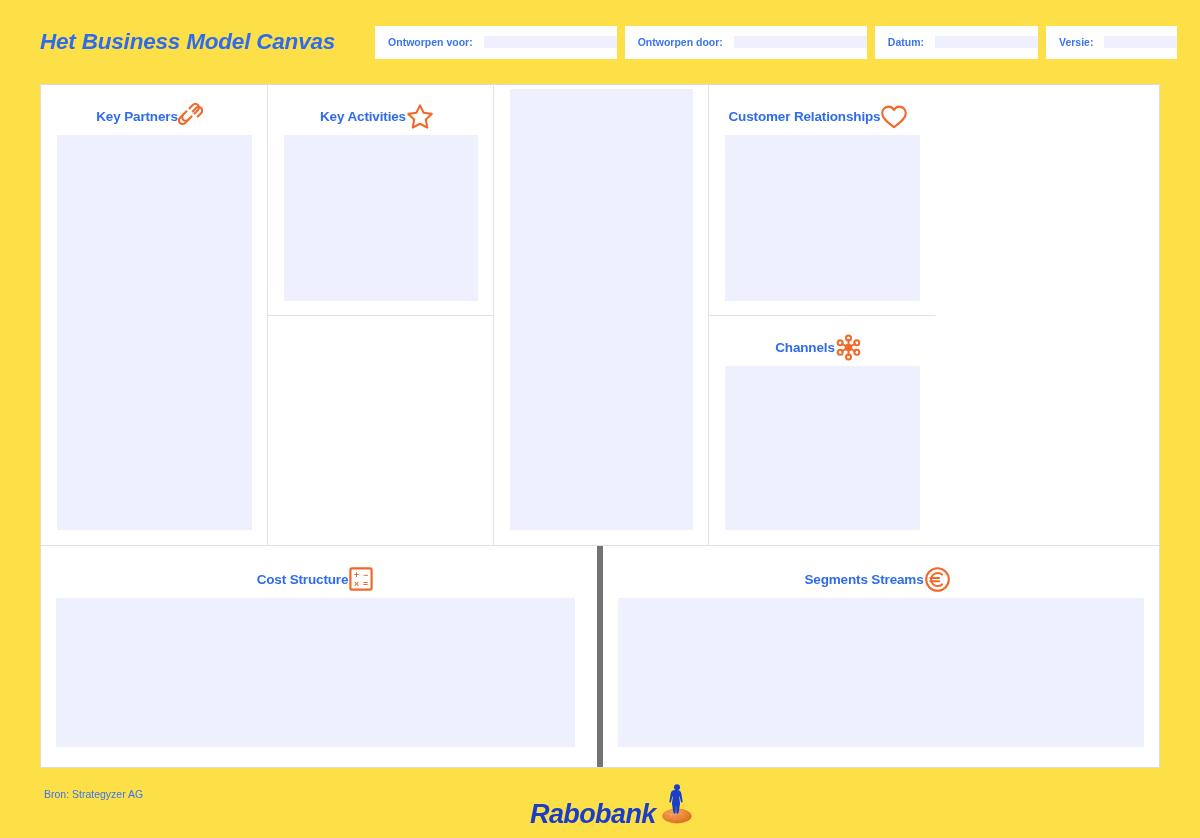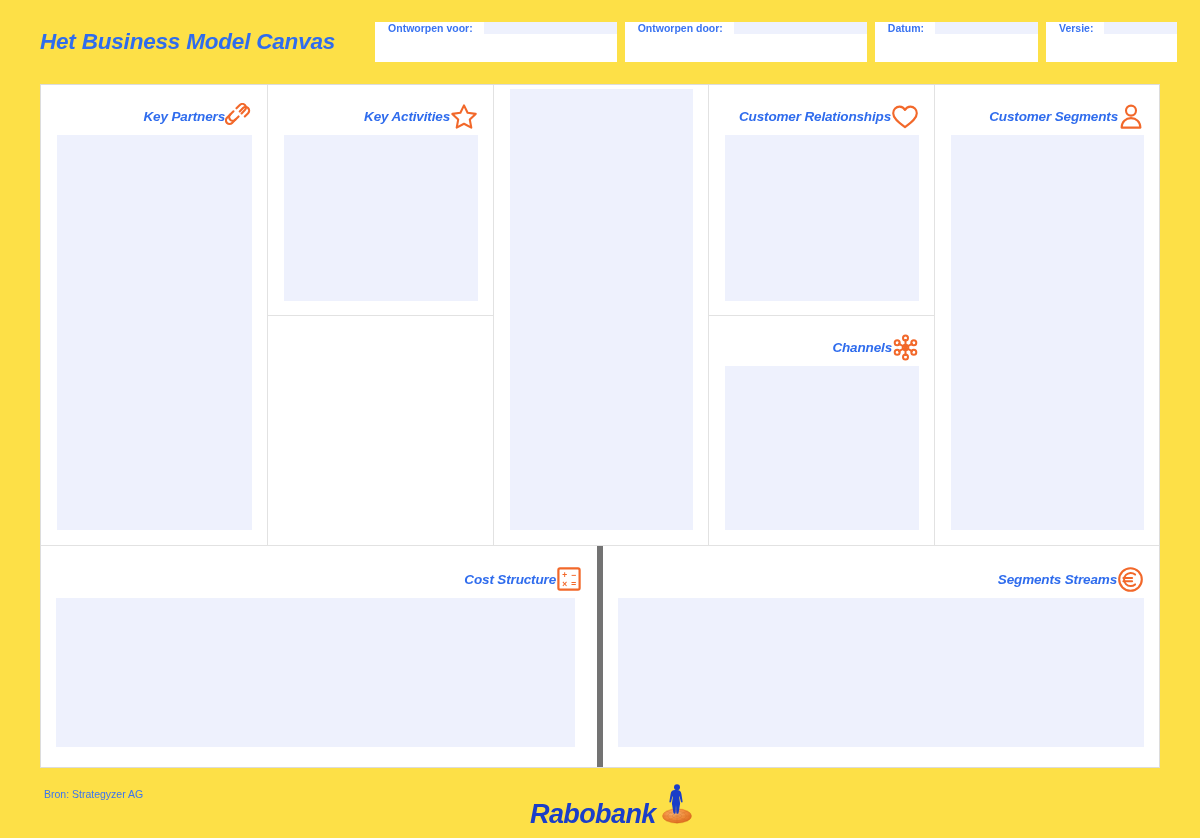--- a/index.html
+++ b/index.html
@@ -37,22 +37,22 @@
   }
   .meta-fields {
     display: flex;
     align-items: center;
     gap: 8px;
     margin-left: auto;
     margin-right: 15px;
   }
   .meta-field {
     display: flex;
-    height: 40px;
-    align-items: flex-start;
+    height: 33px;
+    align-items: center;
     background: #fff;
   }
   .meta-label {
     background: #ffffff;
     color: #3b74f0;
     font-size: 10.5px;
     font-weight: 600;
     display: flex;
     align-items: center;
     padding: 0 11px 0 13px;
@@ -113,25 +113,24 @@
   }
   .cell.split-top {
     height: 231px;
     flex: none;
     border-bottom: 1px solid #e2e2e2;
   }
 
   .cell-head {
     display: flex;
     align-items: center;
-    justify-content: flex-end;
+    justify-content: center;
     padding: 17px 15px 0 8px;
     height: 46px;
     flex: none;
-    font-style: italic;
   }
   .cell-title {
     font-size: 13.5px;
     font-weight: 700;
     color: #2f6ced;
     letter-spacing: -0.15px;
     white-space: nowrap;
   }
   .cell-icon {
     flex: none;
@@ -297,36 +296,20 @@
                   <circle cx="5.2" cy="18.3" r="2.5"></circle>
                   <circle cx="21.8" cy="18.3" r="2.5"></circle>
                 </g>
               </svg>
             </span>
           </div>
           <div class="cell-body"></div>
         </div>
       </div>
 
-      <div class="col col-cs">
-        <div class="cell">
-          <div class="cell-head">
-            <span class="cell-title">Customer Segments</span>
-            <span class="cell-icon">
-              <svg width="26" height="27" viewBox="0 0 26 27">
-                <g fill="none" stroke="#f2682a" stroke-width="2.1" stroke-linejoin="round" stroke-linecap="round">
-                  <circle cx="13" cy="7.6" r="5.0"></circle>
-                  <path d="M3.6 24.6 C 3.6 18.7 7.8 15.1 13 15.1 C 18.2 15.1 22.4 18.7 22.4 24.6 Z"></path>
-                </g>
-              </svg>
-            </span>
-          </div>
-          <div class="cell-body"></div>
-        </div>
-      </div>
 
     </div>
 
     <div class="bottom-row">
 
       <div class="brow-cell">
         <div class="cell-head">
           <span class="cell-title">Cost Structure</span>
           <span class="cell-icon">
             <svg width="26" height="26" viewBox="0 0 26 26">

